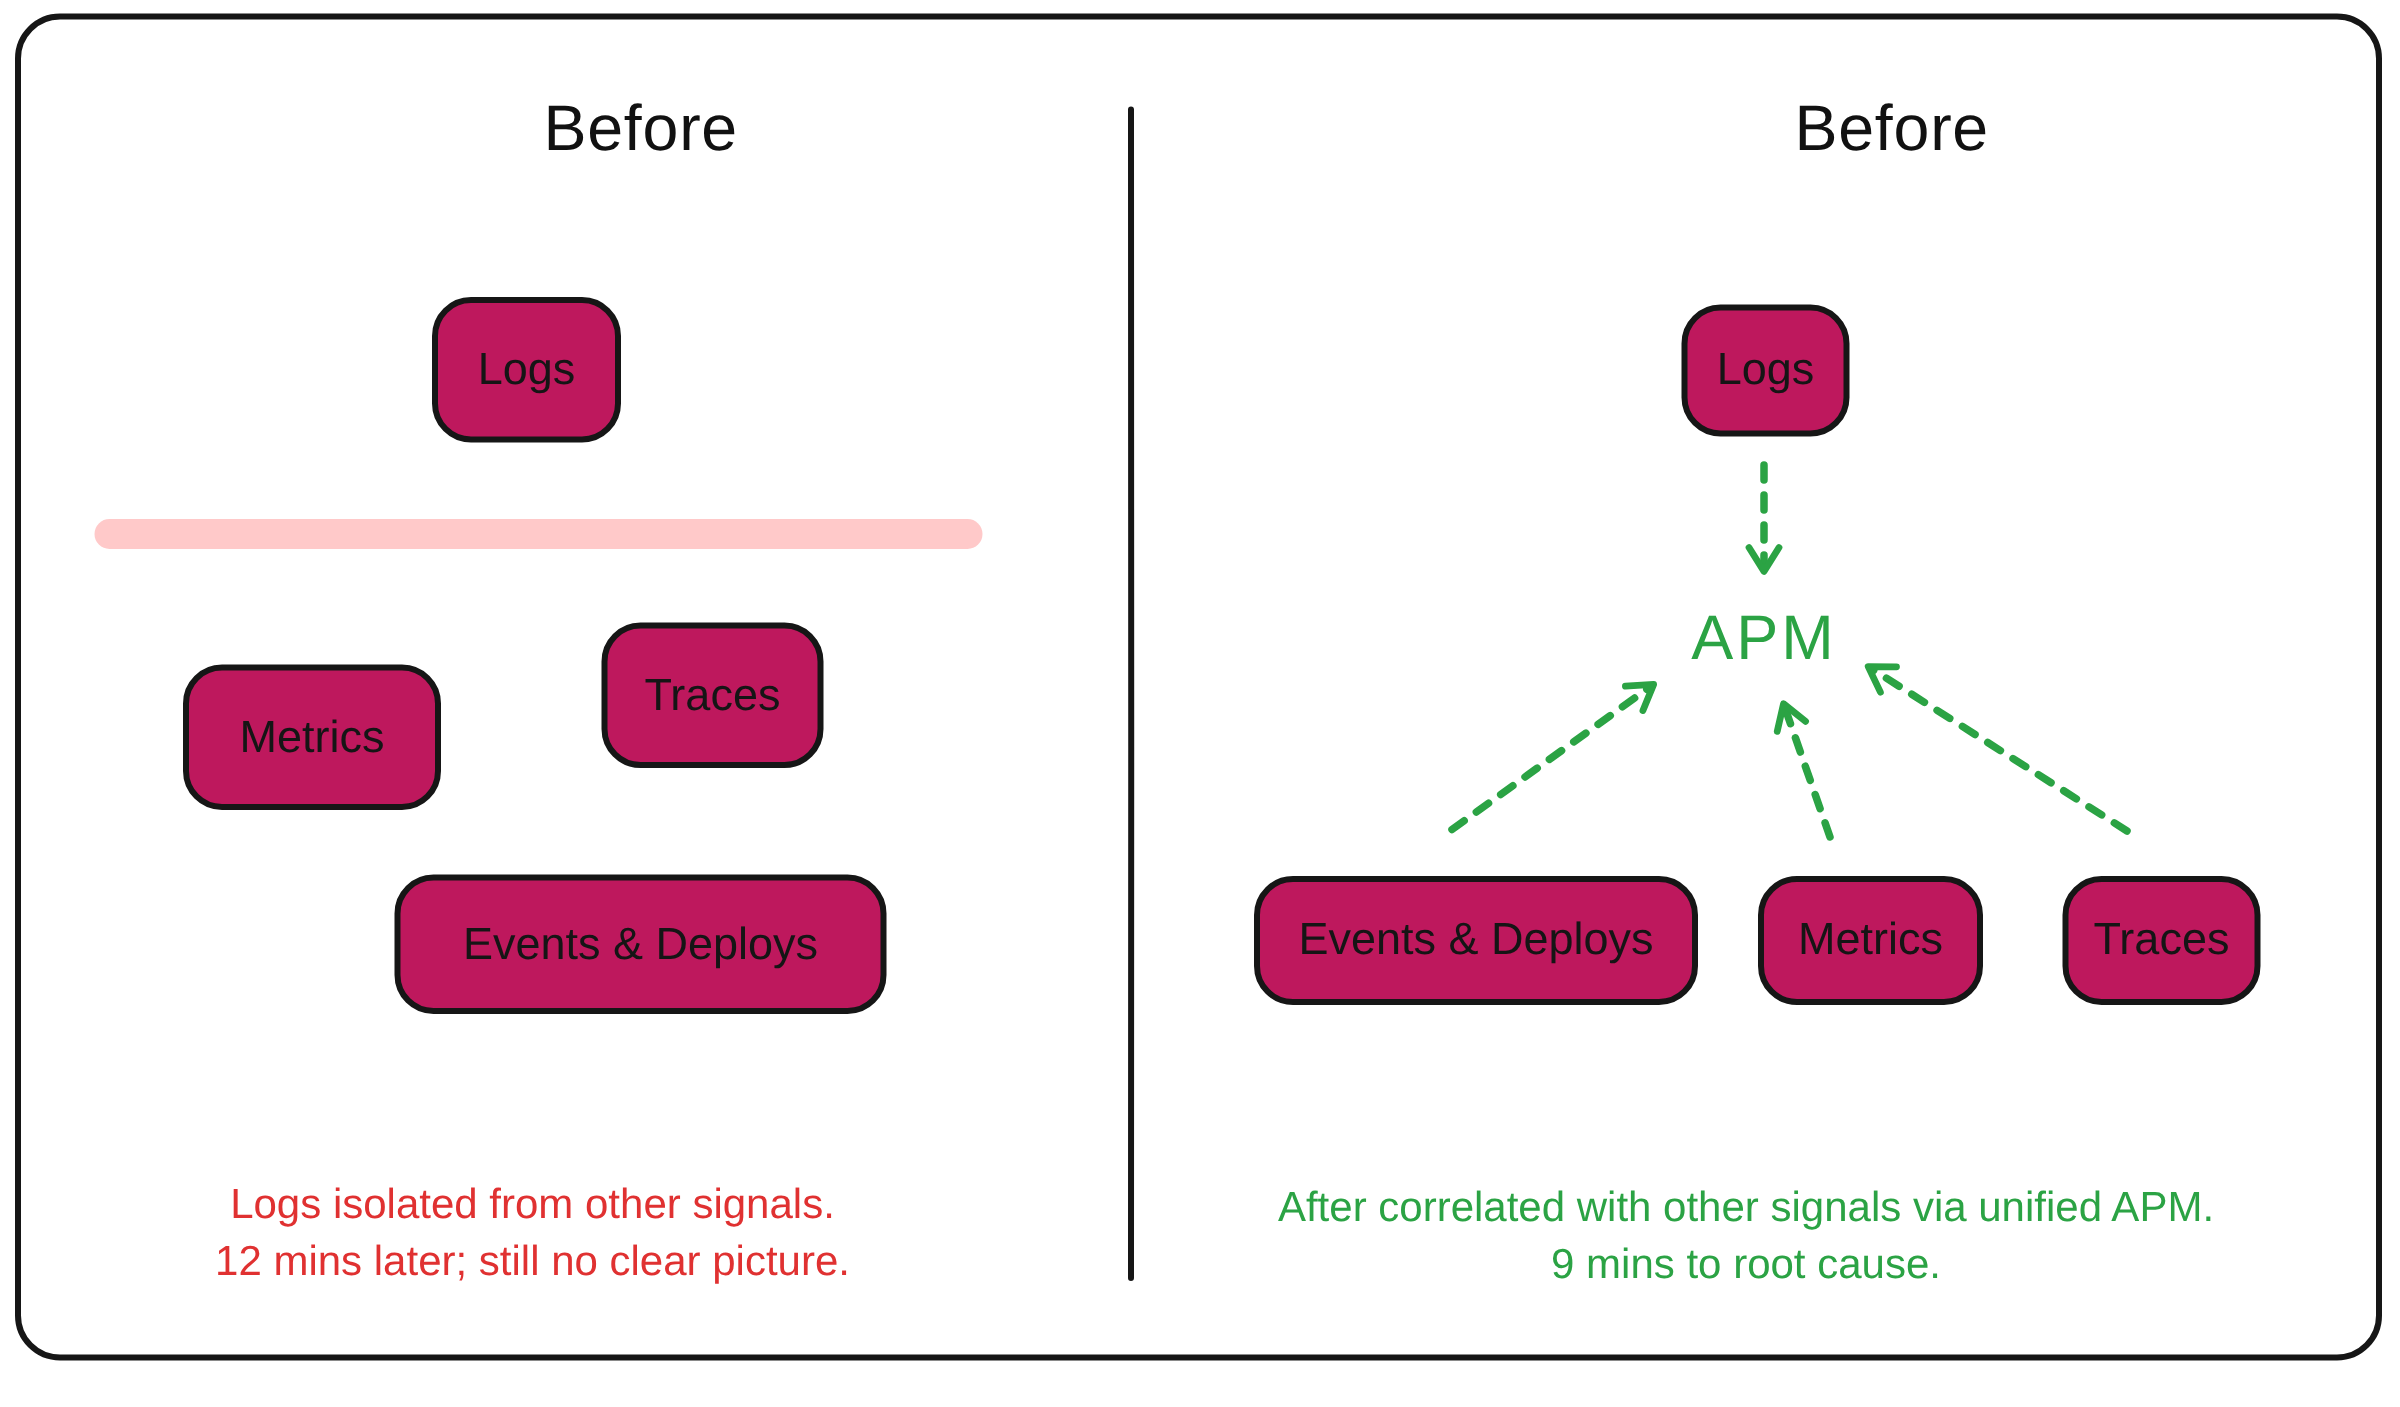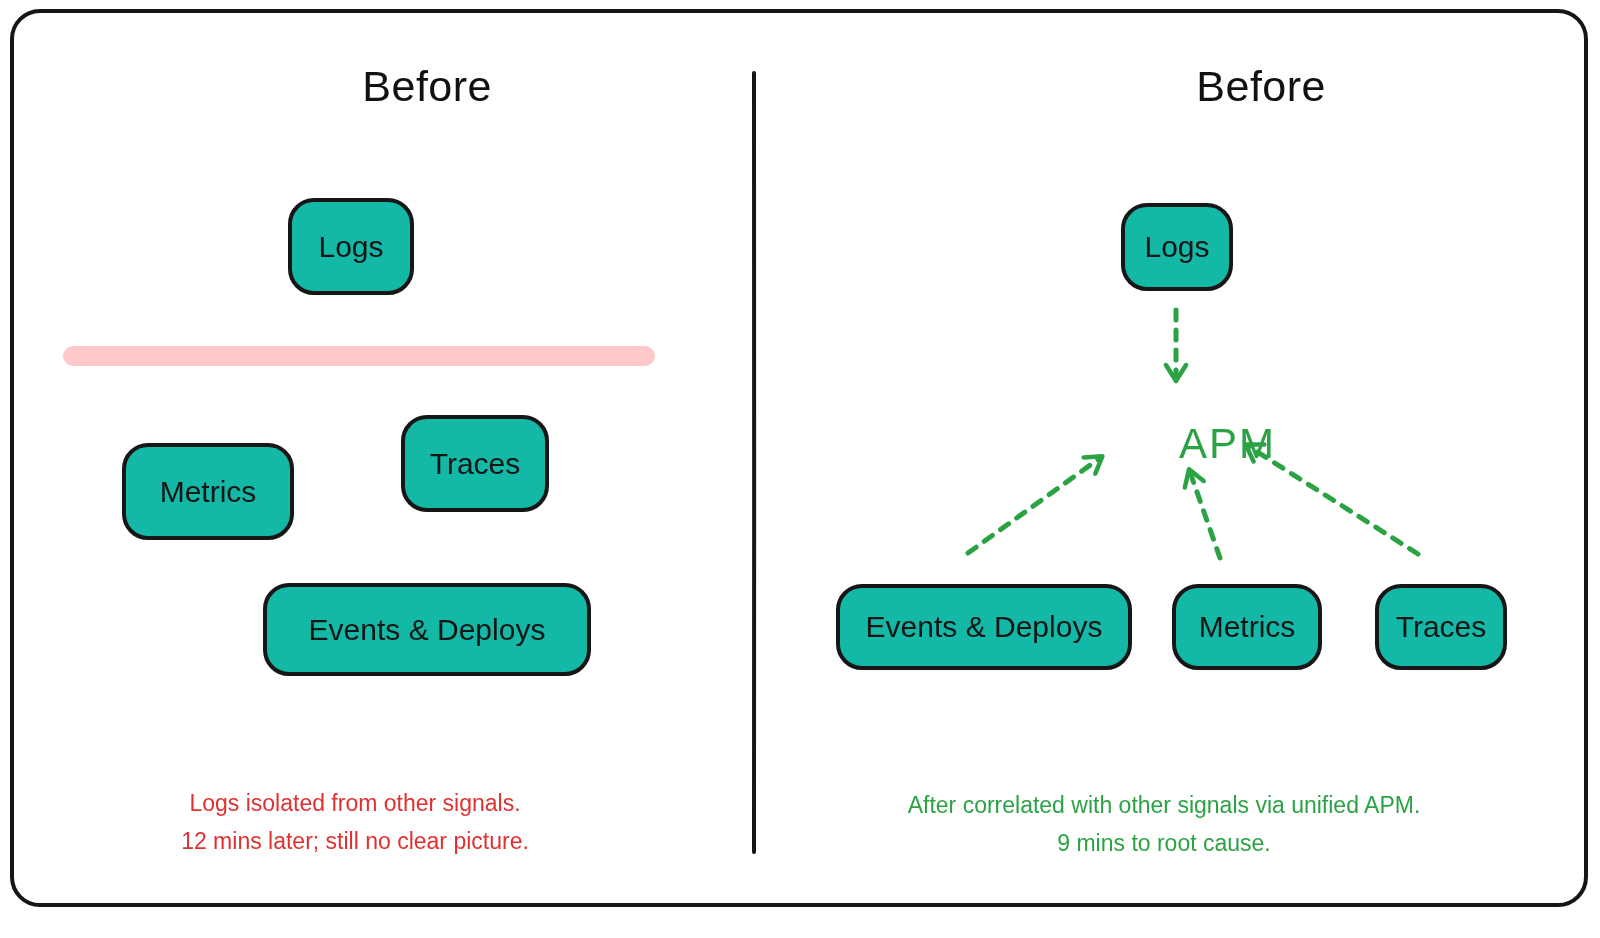--- a/index.html
+++ b/index.html
@@ -29,49 +29,49 @@
     width:300px;
     text-align:right;
     font-size:43px;
     letter-spacing:0.5px;
     color:#111;
   }
   .box{
     position:absolute;
     border:4px solid var(--ink);
     border-radius:26px;
-    background:#14b8a6;
+    background:#be185d;
     display:flex;
     align-items:center;
     justify-content:center;
     font-size:30px;
     color:#151515;
     box-sizing:border-box;
     white-space:nowrap;
   }
   .pink-bar{
     position:absolute;
     left:63px;top:346px;
     width:592px;height:20px;
     border-radius:10px;
     background:var(--pink);
   }
   .apm-label{
     position:absolute;
-    left:1076px;top:420px;
+    left:1076px;top:401px;
     width:200px;
-    text-align:right;
+    text-align:center;
     font-size:42px;
     letter-spacing:2px;
     color:var(--green);
   }
   .caption{
     position:absolute;
     text-align:center;
-    font-size:23px;
+    font-size:28px;
     line-height:38px;
   }
   .caption.red{color:var(--red);}
   .caption.green{color:var(--green);}
   .overlay{
     position:absolute;
     left:0;top:0;
     pointer-events:none;
   }
   .divider-path{

